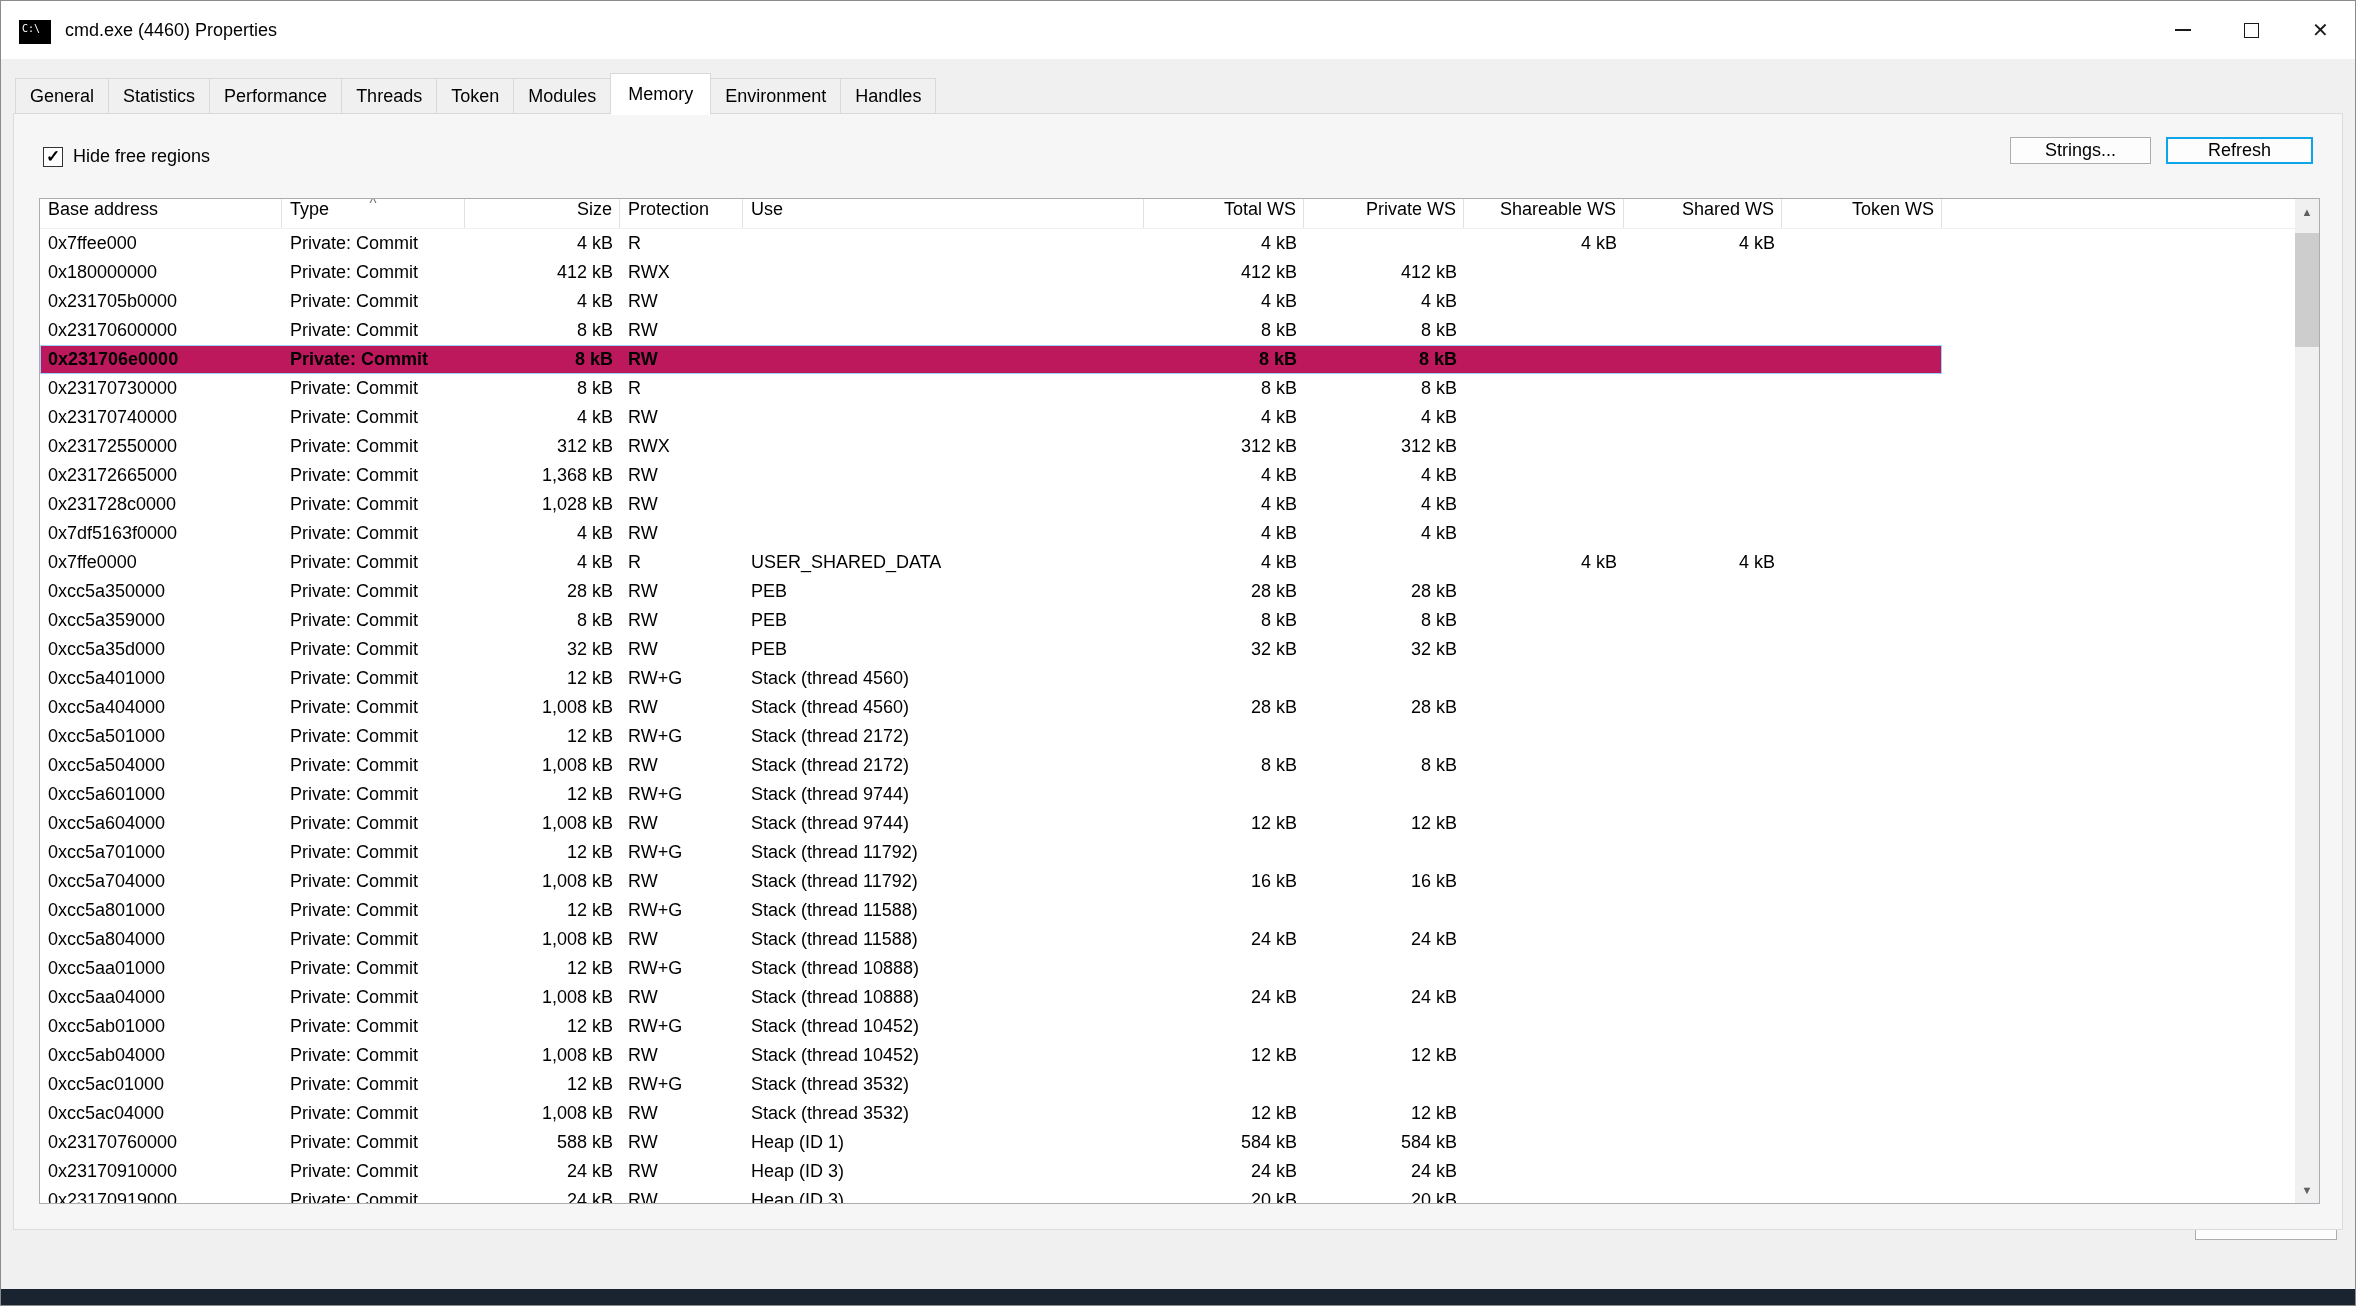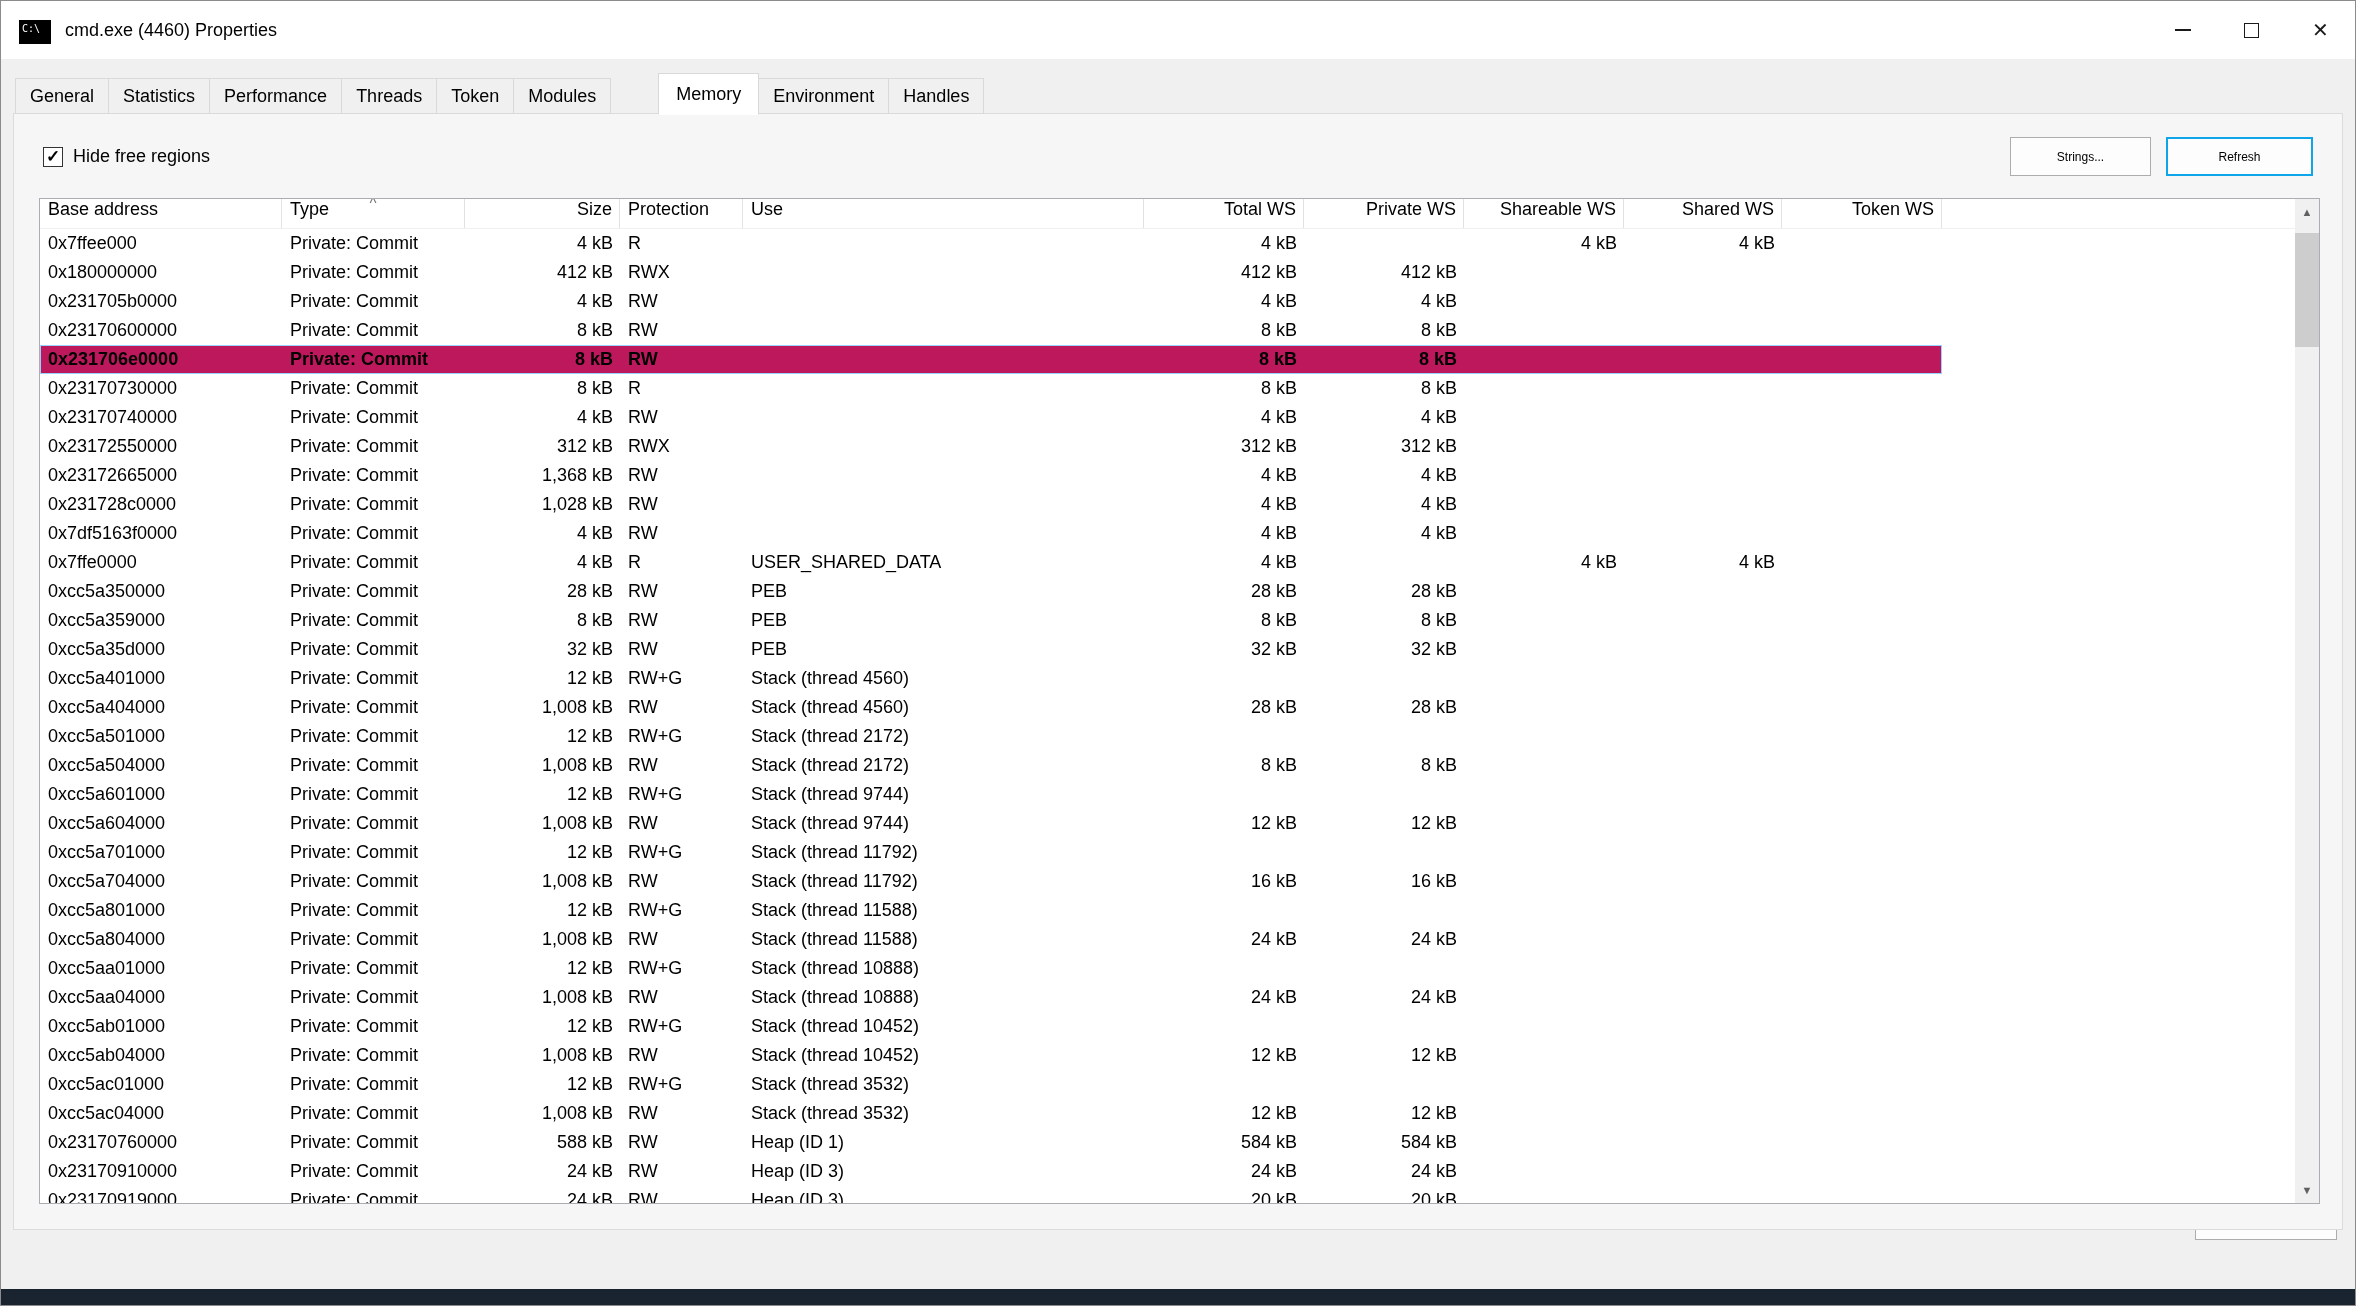--- a/index.html
+++ b/index.html
@@ -16,27 +16,27 @@
   .cmd-icon::after{content:"C:\\";color:#fff;font-size:10px;position:absolute;top:7px;left:3px;font-family:"DejaVu Sans Mono",monospace;}
   .title-text{margin-left:14px;font-size:18px;white-space:nowrap;}
   .win-controls{margin-left:auto;display:flex;height:58px;}
   .win-btn{width:69px;height:58px;display:flex;align-items:center;justify-content:center;background:#fff;border:none;padding:0;cursor:default;}
   .min-glyph{width:16px;height:2px;background:#1a1a1a;display:block;}
   .max-glyph{width:15px;height:15px;border:1.5px solid #1a1a1a;display:block;background:transparent;}
   .close-glyph{font-size:20px;color:#1a1a1a;line-height:1;}
   
   .tab-strip{position:absolute;top:71px;left:14px;right:14px;height:42px;display:flex;align-items:flex-end;z-index:3;}
   .tab{height:36px;display:flex;align-items:center;padding:0 14px;background:#f0f0f0;border:1px solid #d9d9d9;margin-right:-1px;white-space:nowrap;z-index:1;}
-  .tab.active{height:42px;background:#ffffff;z-index:4;margin-bottom:-1px;padding:0 17px;border-bottom:1px solid #ffffff;margin-left:48px;}
+  .tab.active{height:42px;background:#ffffff;z-index:4;margin-bottom:-1px;padding:0 17px;border-bottom:1px solid #ffffff;}
   .tab-panel{position:absolute;top:112px;left:12px;right:12px;height:1117px;background:#f6f6f6;border:1px solid #dcdcdc;z-index:1;}
   
   .check-row{position:absolute;top:145px;left:42px;display:flex;align-items:center;gap:10px;z-index:2;}
   .checkbox{width:20px;height:20px;background:#fff;border:1px solid #333;display:flex;align-items:center;justify-content:center;}
   .checkbox .check{font-size:17px;line-height:1;margin-top:-1px;color:#000;font-weight:bold;}
-  .btn{position:absolute;height:39px;background:#fdfdfd;border:1px solid #adadad;font-family:"Liberation Sans",sans-serif;font-size:12px;color:#000;z-index:2;}
+  .btn{position:absolute;height:27px;background:#fdfdfd;border:1px solid #adadad;font-family:"Liberation Sans",sans-serif;font-size:18px;color:#000;z-index:2;}
   .strings-btn{top:136px;right:204px;width:141px;}
   .refresh-btn{top:136px;right:42px;width:147px;border:2px solid #0ea5e9;margin-left:8px;}
   
   .memtable{position:absolute;top:197px;left:38px;width:2281px;height:1006px;background:#fff;border:1px solid #abadb3;z-index:2;overflow:hidden;}
   .table-inner{position:absolute;top:0;left:0;right:24px;bottom:0;overflow:hidden;}
   .thead{display:flex;height:30px;border-bottom:1px solid #f0f0f0;background:#fff;}
   .hcell{position:relative;display:flex;align-items:flex-start;padding:0 8px;border-right:1px solid #e2e2e2;flex:0 0 auto;white-space:nowrap;overflow:hidden;}
   .hcell.filler{flex:1 1 auto;border-right:none;}
   .hcell.a-right{justify-content:flex-end;padding-right:7px;}
   .sort-caret{position:absolute;top:-5px;left:50%;transform:translateX(-50%);font-size:15px;color:#707070;}

